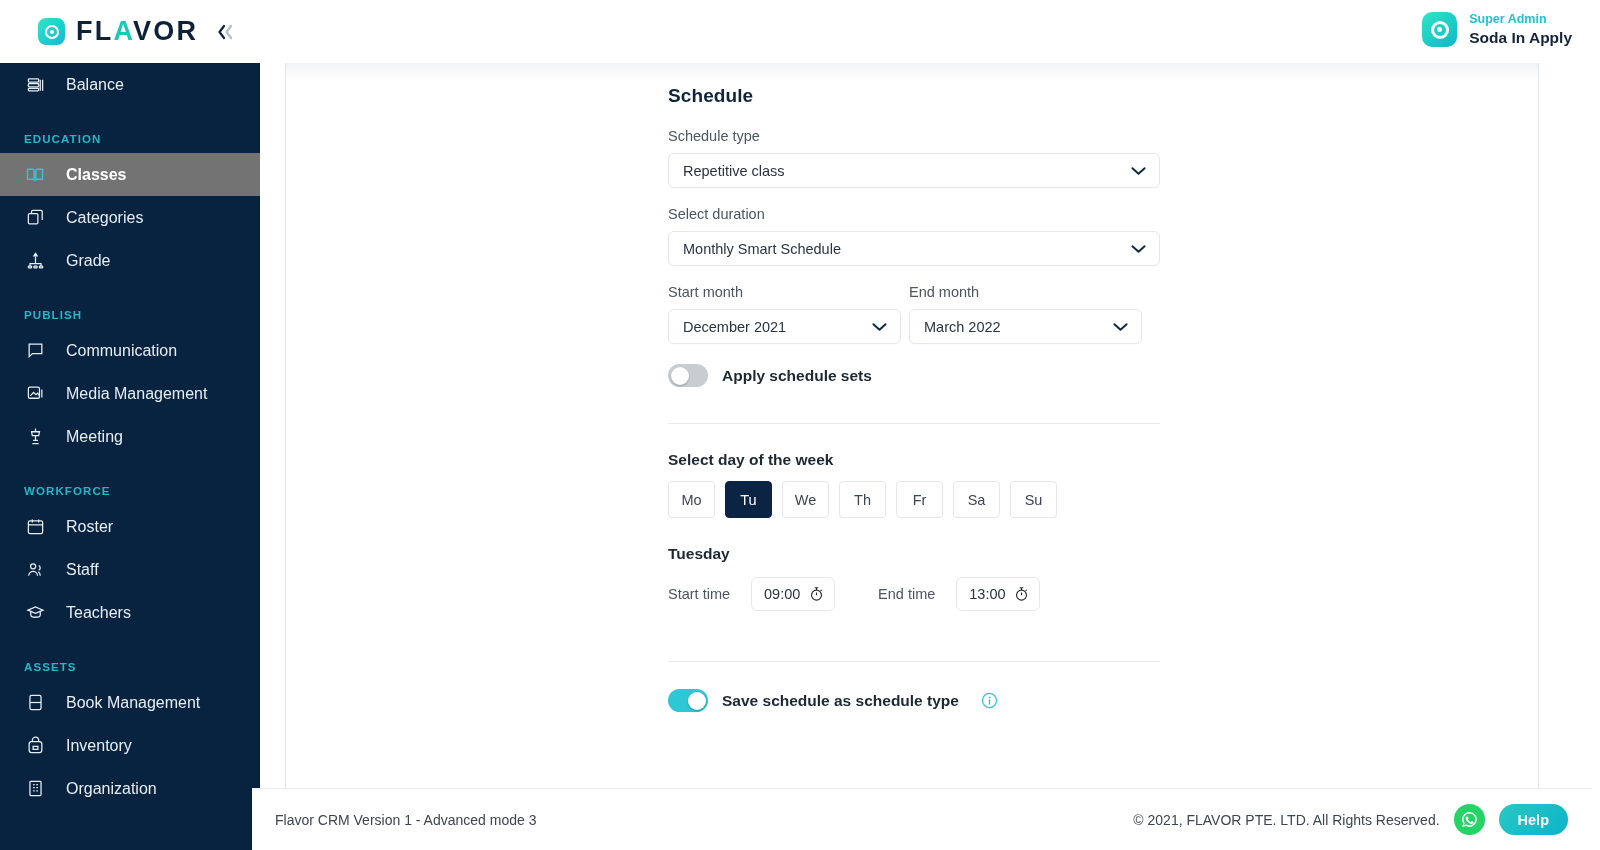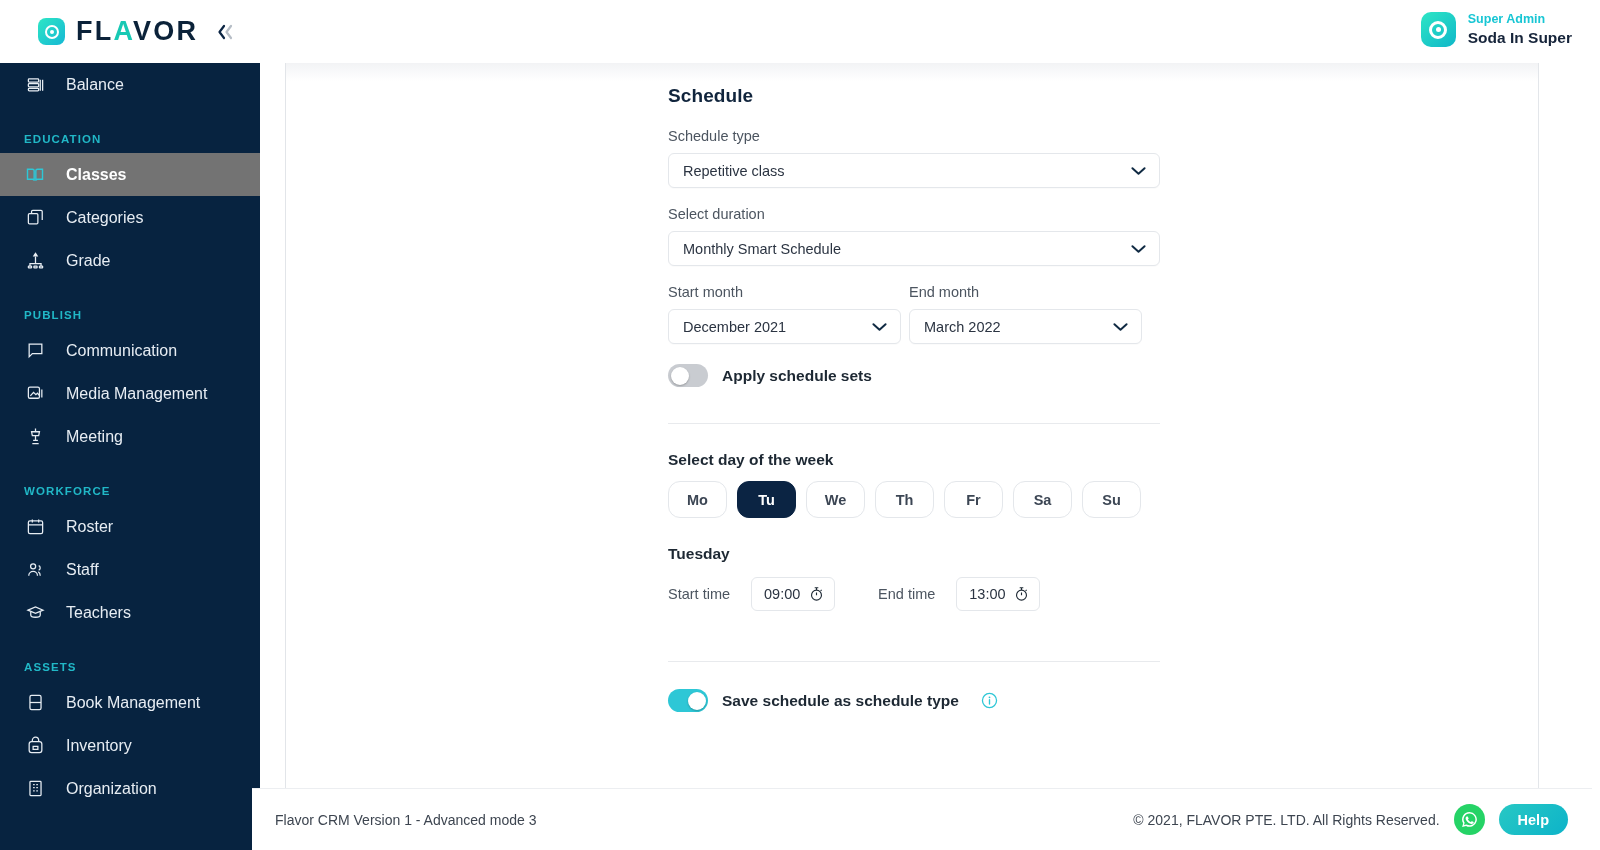--- a/index.html
+++ b/index.html
@@ -173,24 +173,24 @@
   .toggle.on .knob { left: auto; right: 2.5px; }
   .toggle-row { display: flex; align-items: center; gap: 14px; }
   .toggle-text { font-size: 15.5px; font-weight: 700; color: #1d2833; }
 
   .hr {
     height: 1px; background: #e8eaed; width: 492px;
   }
 
   .day-row { display: flex; gap: 10px; }
   .day {
-    width: 59px; height: 37px; border-radius: 12px;
+    width: 47px; height: 37px; border-radius: 4px;
     border: 1px solid #e4e7eb; background: #ffffff;
     display: flex; align-items: center; justify-content: center;
-    font-size: 14.5px; color: #3c4654; font-weight: 700;
+    font-size: 14.5px; color: #3c4654; font-weight: 400;
     cursor: pointer;
   }
   .day.sel { background: #0b2443; border-color: #0b2443; color: #ffffff; }
 
   .daytitle { font-size: 15.5px; font-weight: 700; color: #1d2833; }
   .time-row { display: flex; align-items: center; gap: 21px; }
   .time-lbl { font-size: 14.5px; color: #4c5560; }
   .time-box {
     position: relative;
     width: 84px; height: 34px;
@@ -403,21 +403,21 @@
   </span>
 
   <div class="user-area">
     <span class="user-avatar">
       <span class="ring2">
           <i></i>
         </span>
     </span>
     <span class="user-texts">
       <span class="user-role">Super Admin</span>
-      <span class="user-name">Soda In Super</span>
+      <span class="user-name">Soda In Apply</span>
     </span>
   </div>
 </div>
 
 <div class="content-gap"></div>
 <div class="content-divider-l"></div>
 <div class="content-divider-r"></div>
 
 <div class="content">
   <div class="content-fade"></div>

